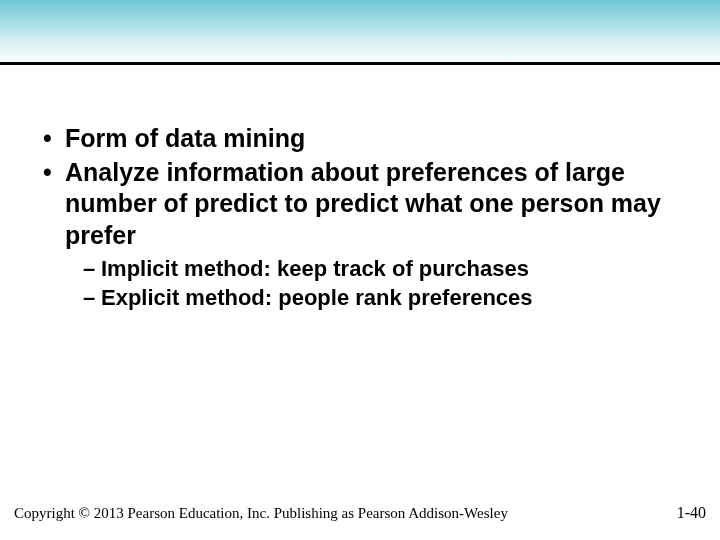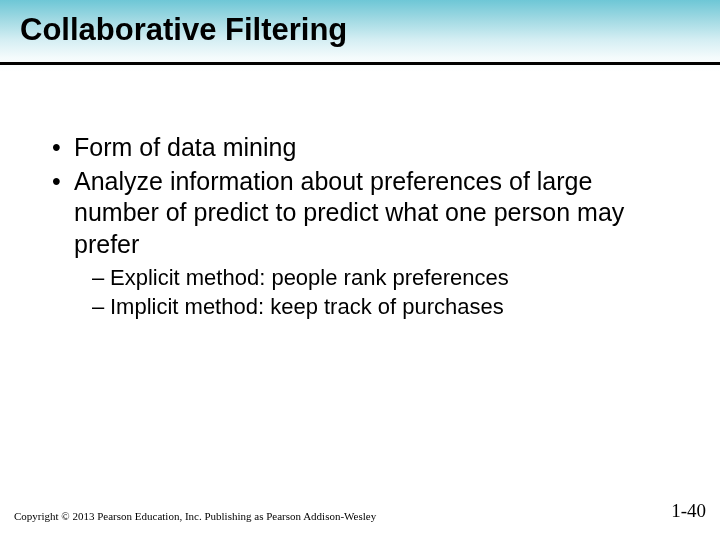--- a/index.html
+++ b/index.html
@@ -37,22 +37,23 @@
     top: 62px;
     width: 100%;
     height: 3px;
     background: #000000;
   }
   .content {
     padding: 48px 36px 0 36px;
   }
   ul.level1 {
     list-style: none;
-    margin: 12px;
+    margin: 3px;
     padding: 0;
+    font-weight: bold;
   }
   ul.level1 > li {
     position: relative;
     padding-left: 26px;
     font-size: 25px;
     line-height: 1.26;
     color: #000000;
     margin-bottom: 2px;
   }
   ul.level1 > li::before {
@@ -79,47 +80,46 @@
     content: "–";
     position: absolute;
     left: 0;
     top: 0;
   }
   .footer-left {
     position: absolute;
     left: 14px;
     bottom: 18px;
     font-family: "Times New Roman", Times, serif;
-    font-size: 11px;
+    font-size: 15px;
     color: #000;
   }
   .footer-right {
     position: absolute;
     right: 14px;
     bottom: 18px;
     font-family: "Times New Roman", Times, serif;
-    font-size: 19px;
+    font-size: 16px;
     color: #000;
   }
 </style>
 </head>
 <body>
 
 <div class="header-band">
-  <div class="title">Collaborative Filtering</div>
   <div class="rule"></div>
 </div>
 
 <div class="content">
   <ul class="level1">
     <li>Form of data mining</li>
     <li>
       <span>Analyze information about preferences of large number of predict to predict what one person may prefer</span>
       <ul class="level2">
+        <li>Implicit method: keep track of purchases</li>
         <li>Explicit method: people rank preferences</li>
-        <li>Implicit method: keep track of purchases</li>
       </ul>
     </li>
   </ul>
 </div>
 
 <div class="footer-left">Copyright © 2013 Pearson Education, Inc. Publishing as Pearson Addison-Wesley</div>
 <div class="footer-right">1-40</div>
 
 </body></html>

